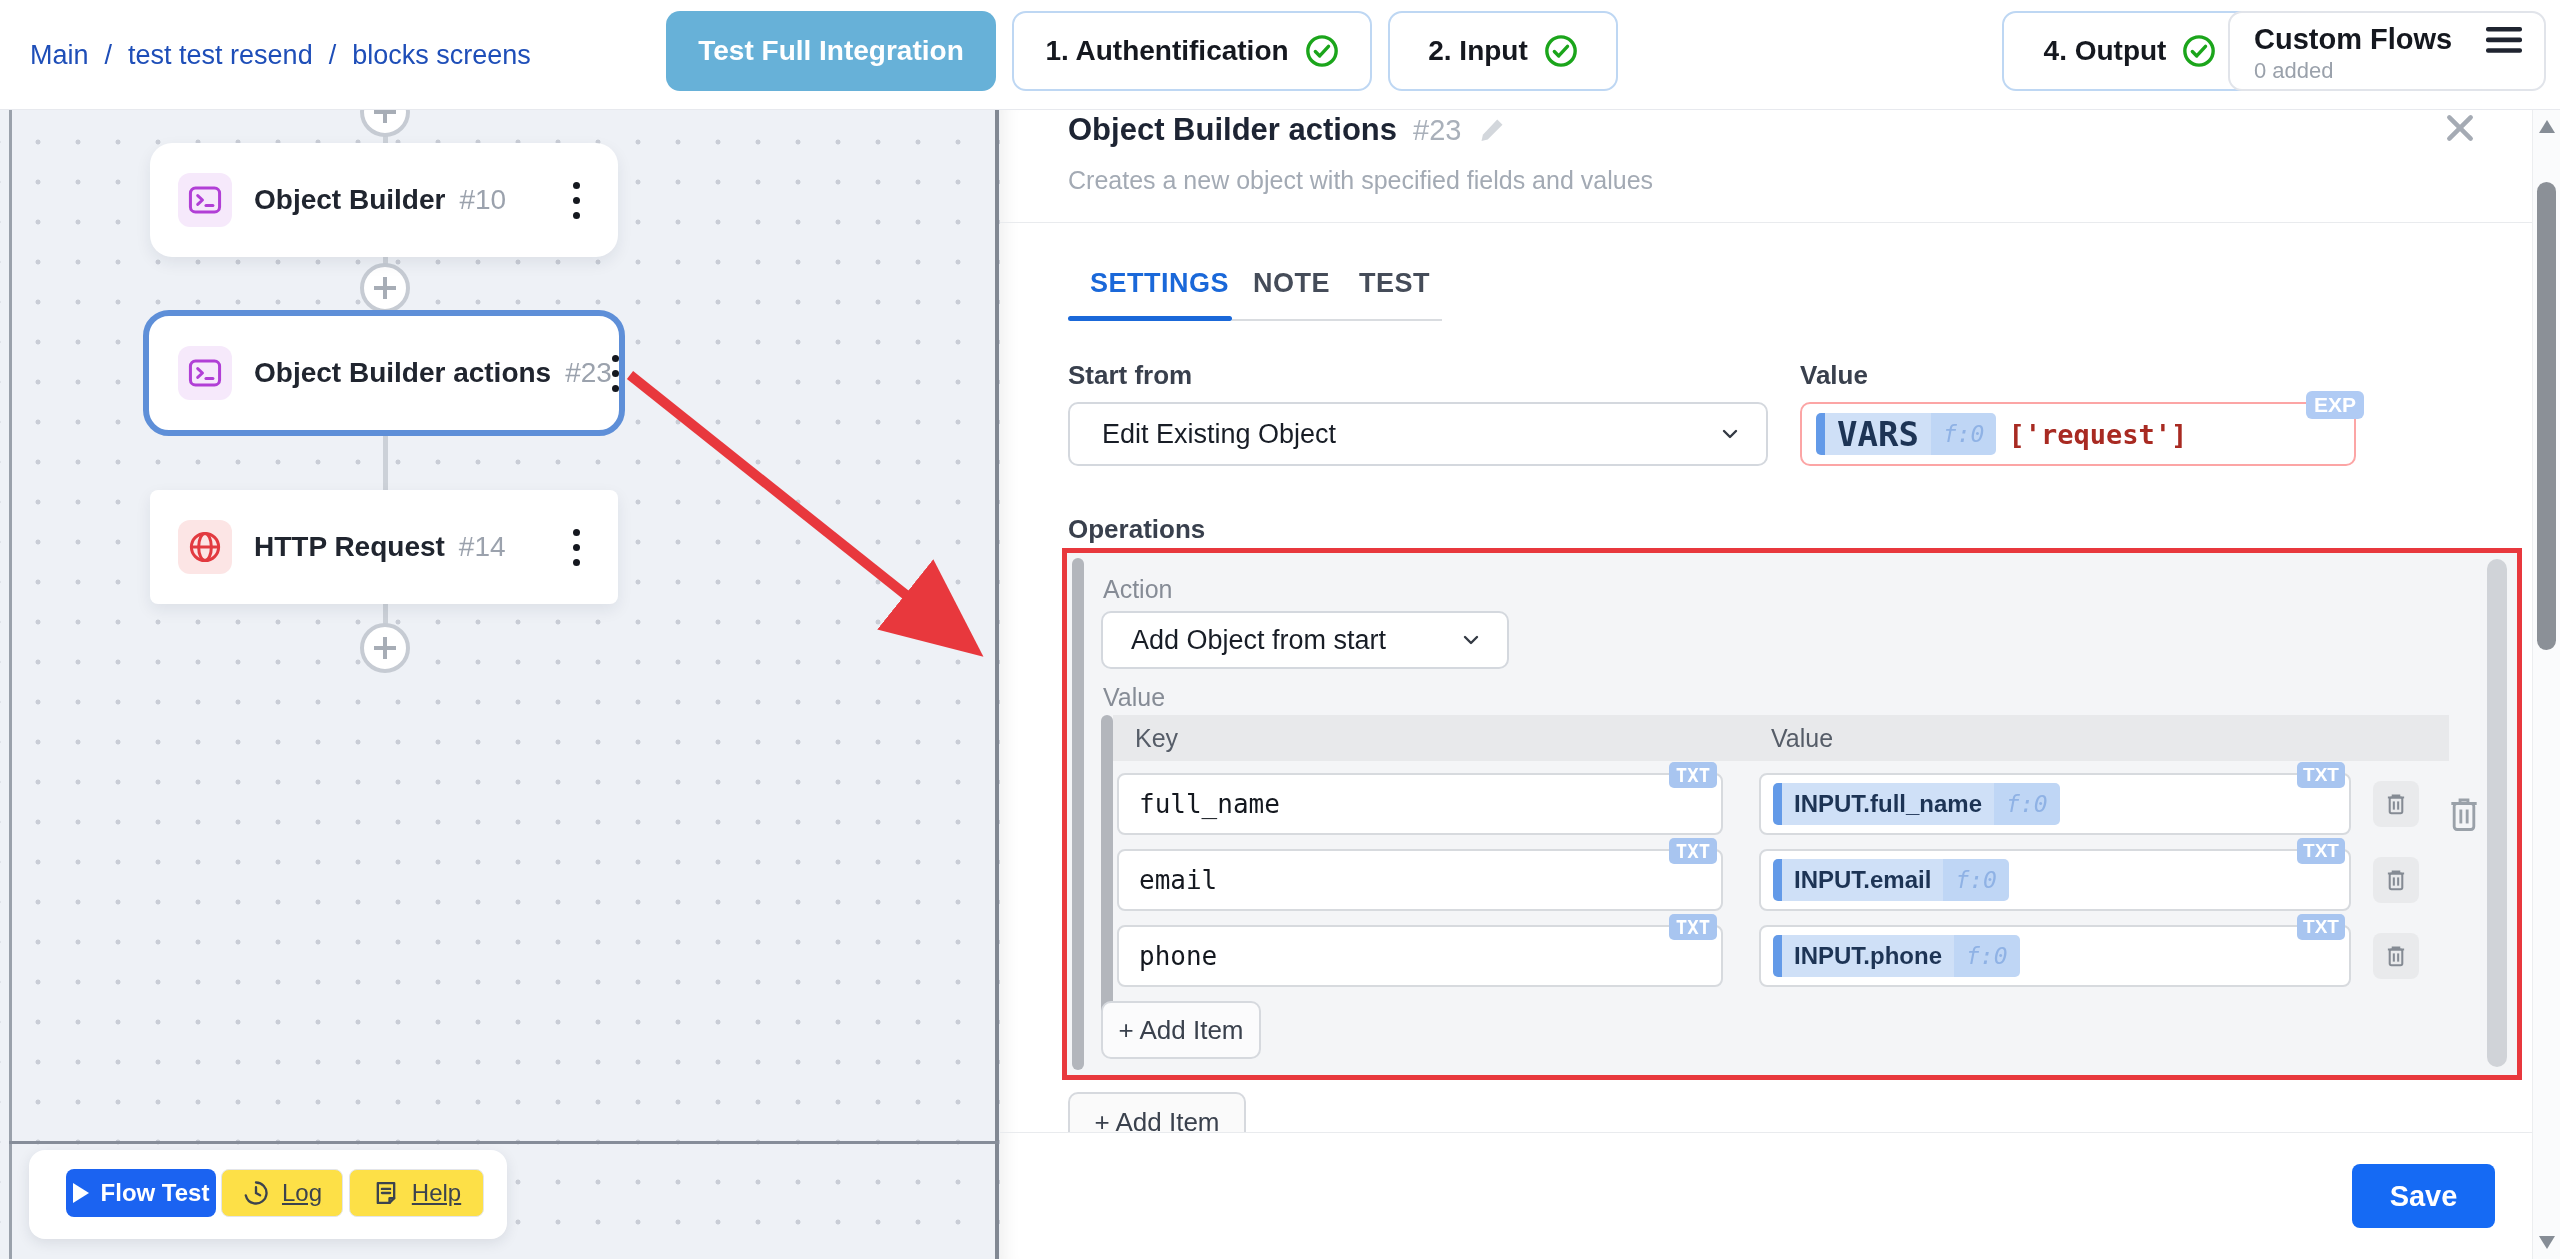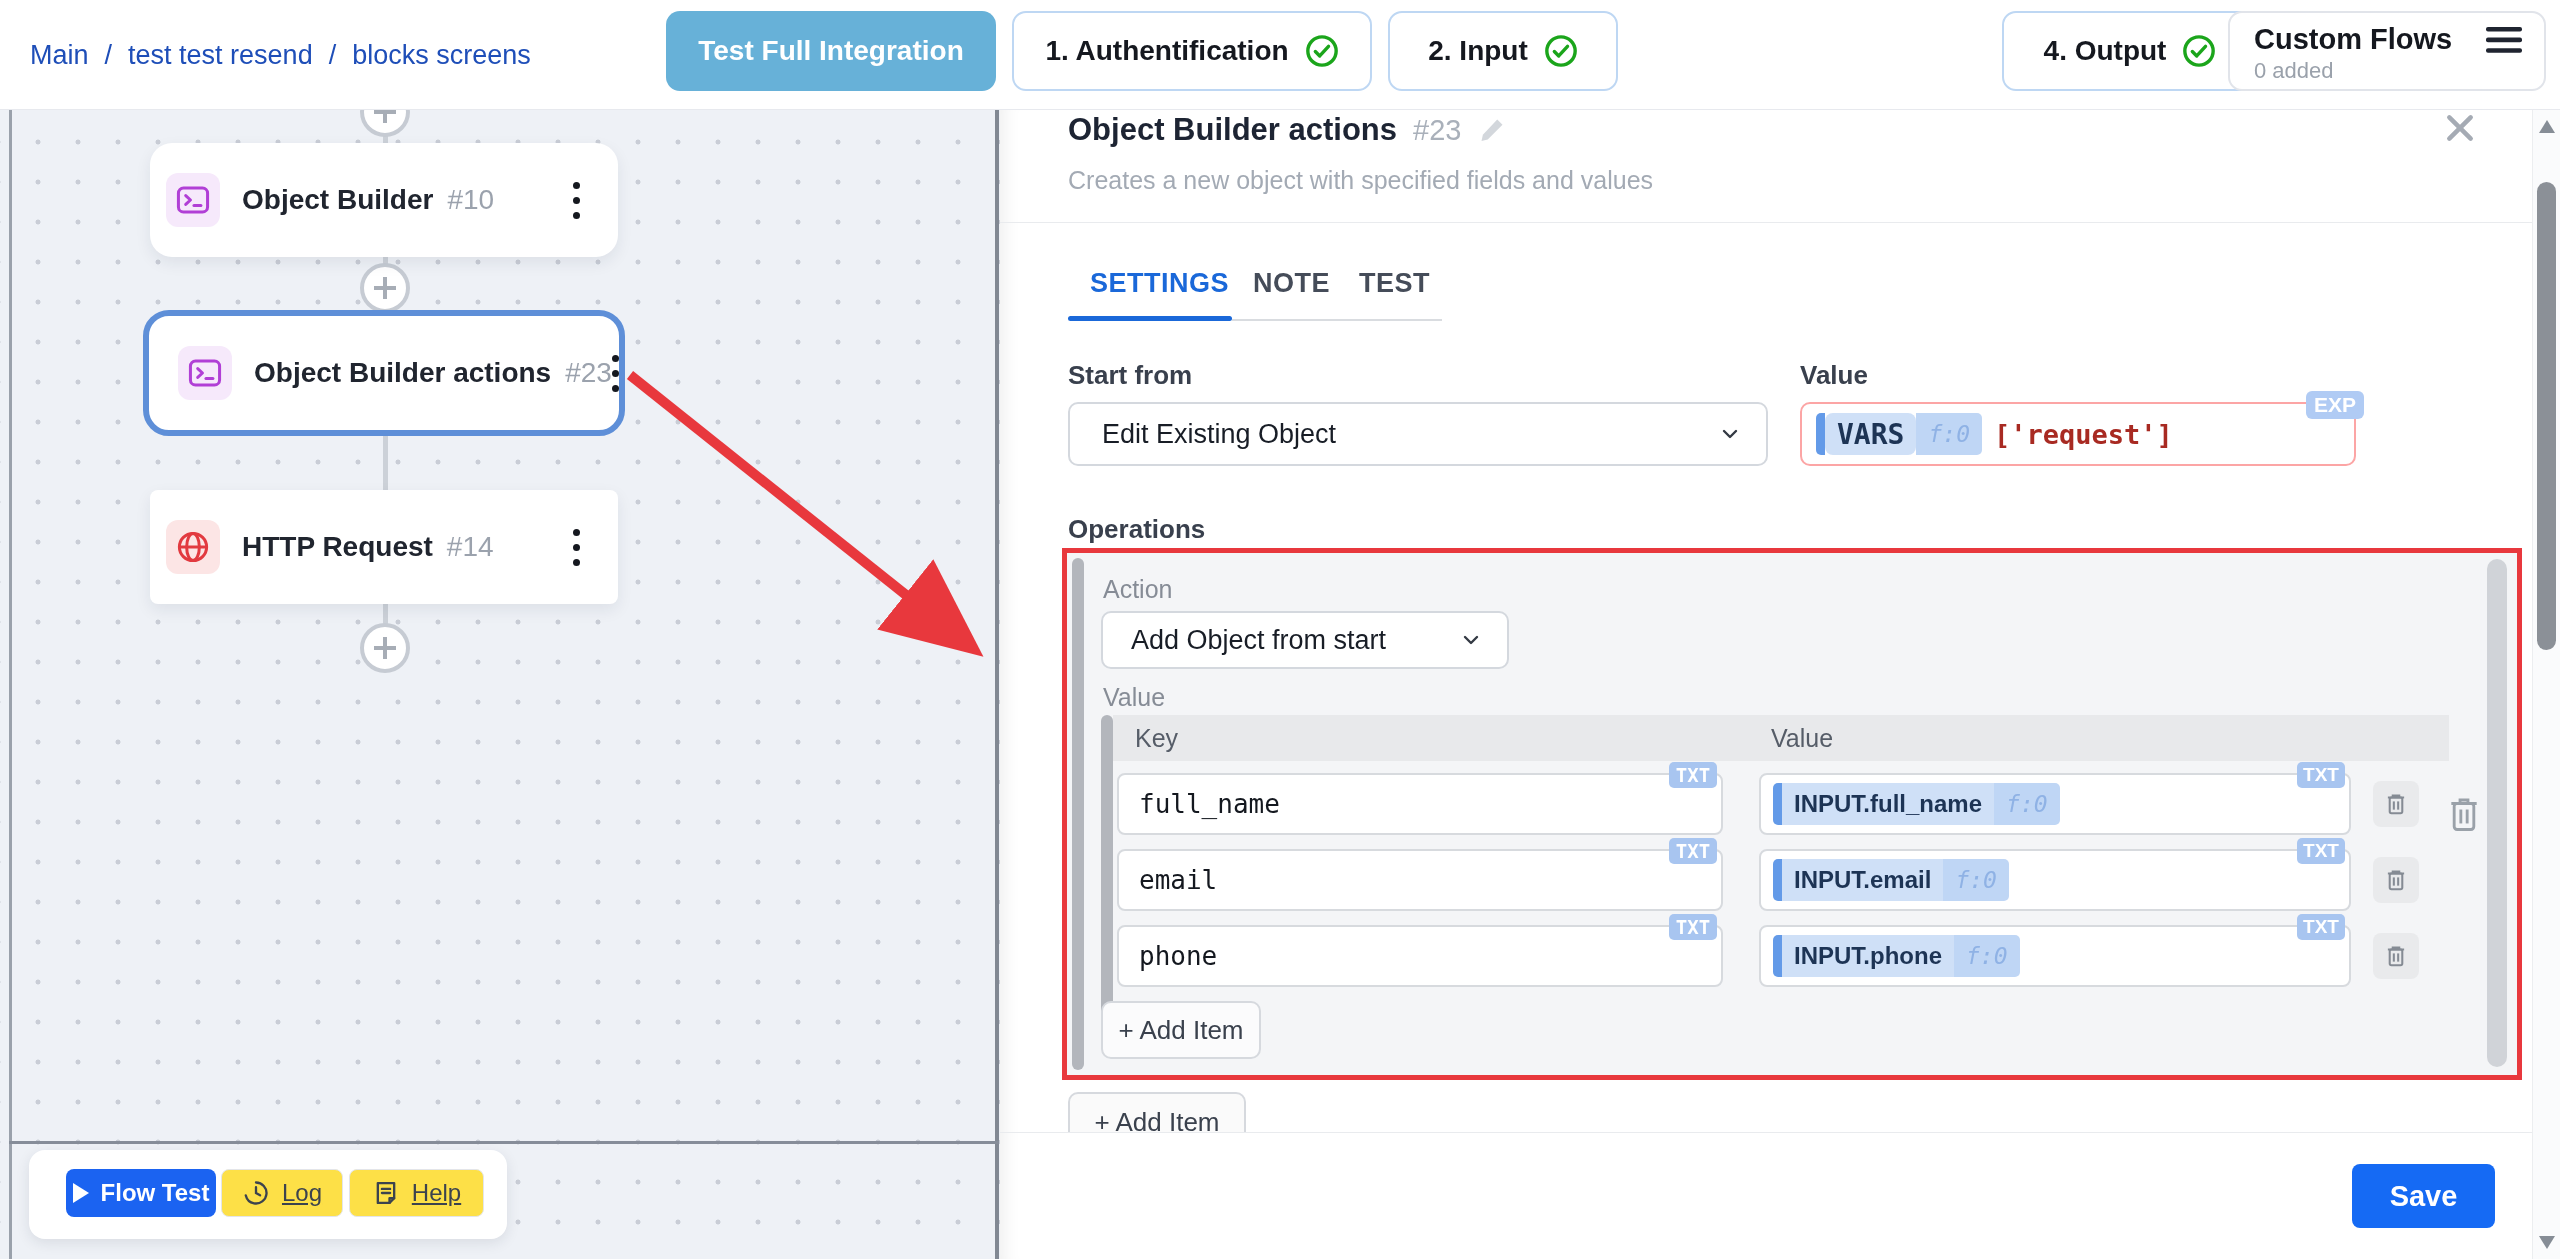--- a/index.html
+++ b/index.html
@@ -30,21 +30,21 @@
   .bound-bottom{ position:absolute; left:9px; top:1031px; width:990px; height:3px; background:#868d99; }
   .trunk { position:absolute; left:383px; top:0; width:5px; height:540px; background:#ccd1d8; }
   .plus-node { position:absolute; width:50px; height:50px; border:4px solid #c6cbd3; border-radius:50%; background:#fff; }
   .plus-node::before, .plus-node::after { content:""; position:absolute; background:#a7adb6; }
   .plus-node::before { left:50%; top:50%; width:22px; height:4px; transform:translate(-50%,-50%); }
   .plus-node::after  { left:50%; top:50%; width:4px; height:22px; transform:translate(-50%,-50%); }
   .plus-top { left:360px; top:-23px; }
   .plus-mid { left:360px; top:153px; }
   .plus-bot { left:360px; top:513px; }
   .node-card { position:absolute; left:150px; width:468px; height:114px; background:#fff; border-radius:22px;
-    box-shadow:0 6px 16px rgba(30,40,60,.08); display:flex; align-items:center; padding-left:16px; }
+    box-shadow:0 6px 16px rgba(30,40,60,.08); display:flex; align-items:center; padding-left:28px; }
   .node-1 { top:33px; } .node-3 { top:380px;border-radius:8px; }
   .node-sel-wrap { position:absolute; left:143px; top:200px; width:482px; height:126px; border:6px solid #5e8fd8; border-radius:26px; background:#fff; display:flex; align-items:center; padding-left:29px; }
   .node-icon { width:54px; height:54px; border-radius:12px; display:flex; align-items:center; justify-content:center; margin-right:22px; flex:none; }
   .node-icon.purple { background:#f6e9fb; }
   .node-icon.red { background:#fce5e5; }
   .node-title { font-weight:bold; font-size:28px; color:#20252f; white-space:nowrap; }
   .node-id { font-size:28px; color:#9ba2ad; margin-left:14px; }
   .kebab { margin-left:auto; margin-right:38px; display:flex; flex-direction:column; gap:8px; cursor:pointer; }
   .kebab i { width:7px; height:7px; border-radius:50%; background:#15181f; }
   .arrow-svg { position:absolute; left:0; top:0; width:1000px; height:1149px; pointer-events:none; z-index:30; }
@@ -75,21 +75,21 @@
   .lbl-start { left:68px; top:250px; } .lbl-value { left:800px; top:250px; } .lbl-ops { left:68px; top:404px; }
   .dd { background:#fff; border:2px solid #d4d8de; border-radius:10px; display:flex; align-items:center; font-size:27px; color:#181d26; }
   .dd .chev { margin-left:auto; margin-right:24px; }
   .dd1 { position:absolute; left:68px; top:292px; width:700px; height:64px; padding-left:32px; }
   .exp-input { position:absolute; left:800px; top:292px; width:556px; height:64px; border:2px solid #fca5a5; border-radius:10px; background:#fff; display:flex; align-items:center; padding-left:14px; }
   .exp-badge { position:absolute; top:-13px; right:-10px; width:58px; height:28px; background:#b0cbf4; border-radius:6px; color:#fff; font-weight:bold; font-size:21px; text-align:center; line-height:28px; }
   .pill { display:flex; align-items:center; height:42px; flex:none; }
   .pill-bar { width:9px; height:42px; background:#639ae8; border-radius:5px 0 0 5px; }
   .pill-name { background:#cfe0f7; height:42px; display:flex; align-items:center; padding:0 12px; font-weight:bold; color:#1d3455; }
   .pill-fn { background:#bfd6f5; height:42px; display:flex; align-items:center; padding:0 12px; border-radius:0 5px 5px 0; color:#8fb2e5; font-size:23px; font-style:italic; font-family:"DejaVu Sans Mono", monospace; }
-  .vars-name { font-family:"DejaVu Sans Mono", monospace; font-size:28px;border-radius:8px; }
+  .vars-name { font-family:"DejaVu Sans Mono", monospace; font-size:34px; }
   .exp-code { margin-left:12px; font-family:"DejaVu Sans Mono", monospace; font-size:27px; font-weight:bold; color:#a82a22; }
 
   .red-box { position:absolute; left:62px; top:438px; width:1460px; height:532px; border:5px solid #e8383d; background:#f4f5f7; }
   .side-bar { position:absolute; background:#b3b6bc; border-radius:7px; }
   .rb-bar { left:5px; top:5px; width:12px; height:512px; }
   .g-label { position:absolute; font-size:25px; color:#868c96; }
   .lbl-action { left:36px; top:22px; } .lbl-val2 { left:36px; top:130px; }
   .dd2 { position:absolute; left:34px; top:58px; width:408px; height:58px; padding-left:28px; }
   .kv-table { position:absolute; left:34px; top:162px; width:1348px; height:302px; }
   .kv-bar { left:0; top:0; width:12px; height:302px; }

